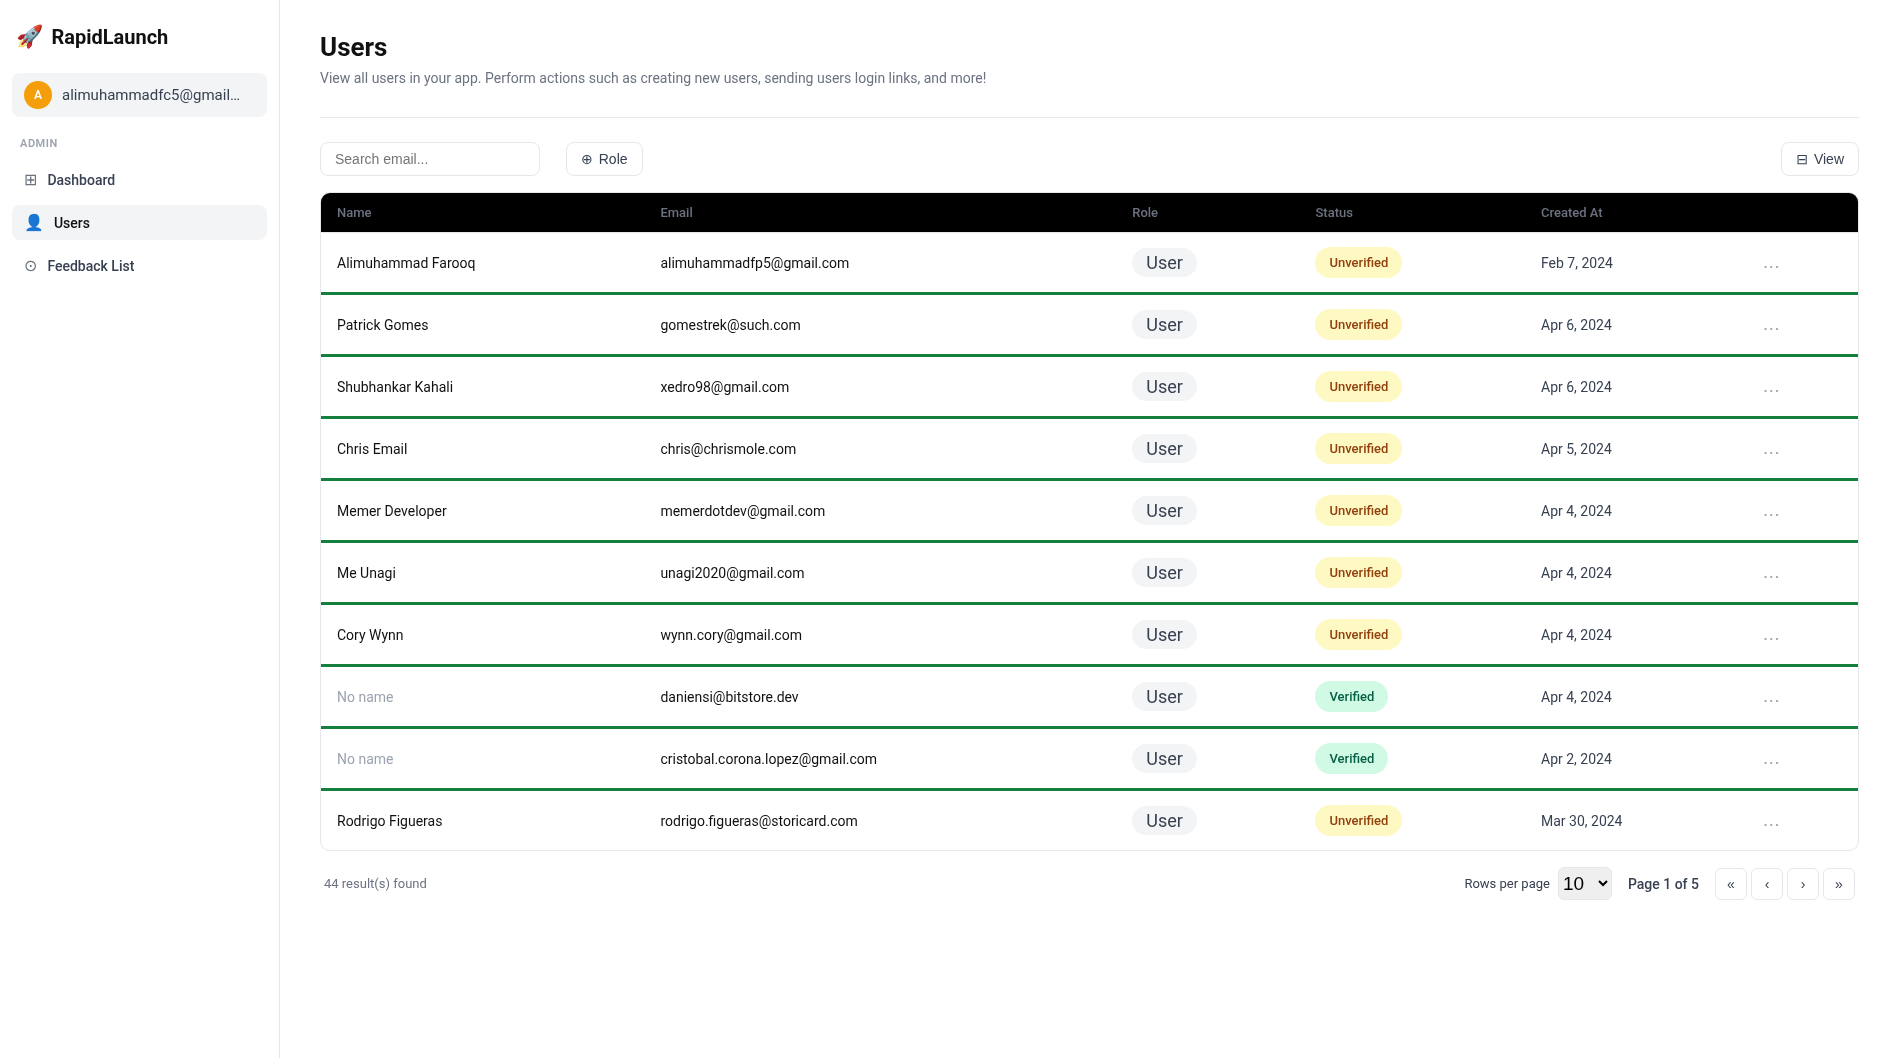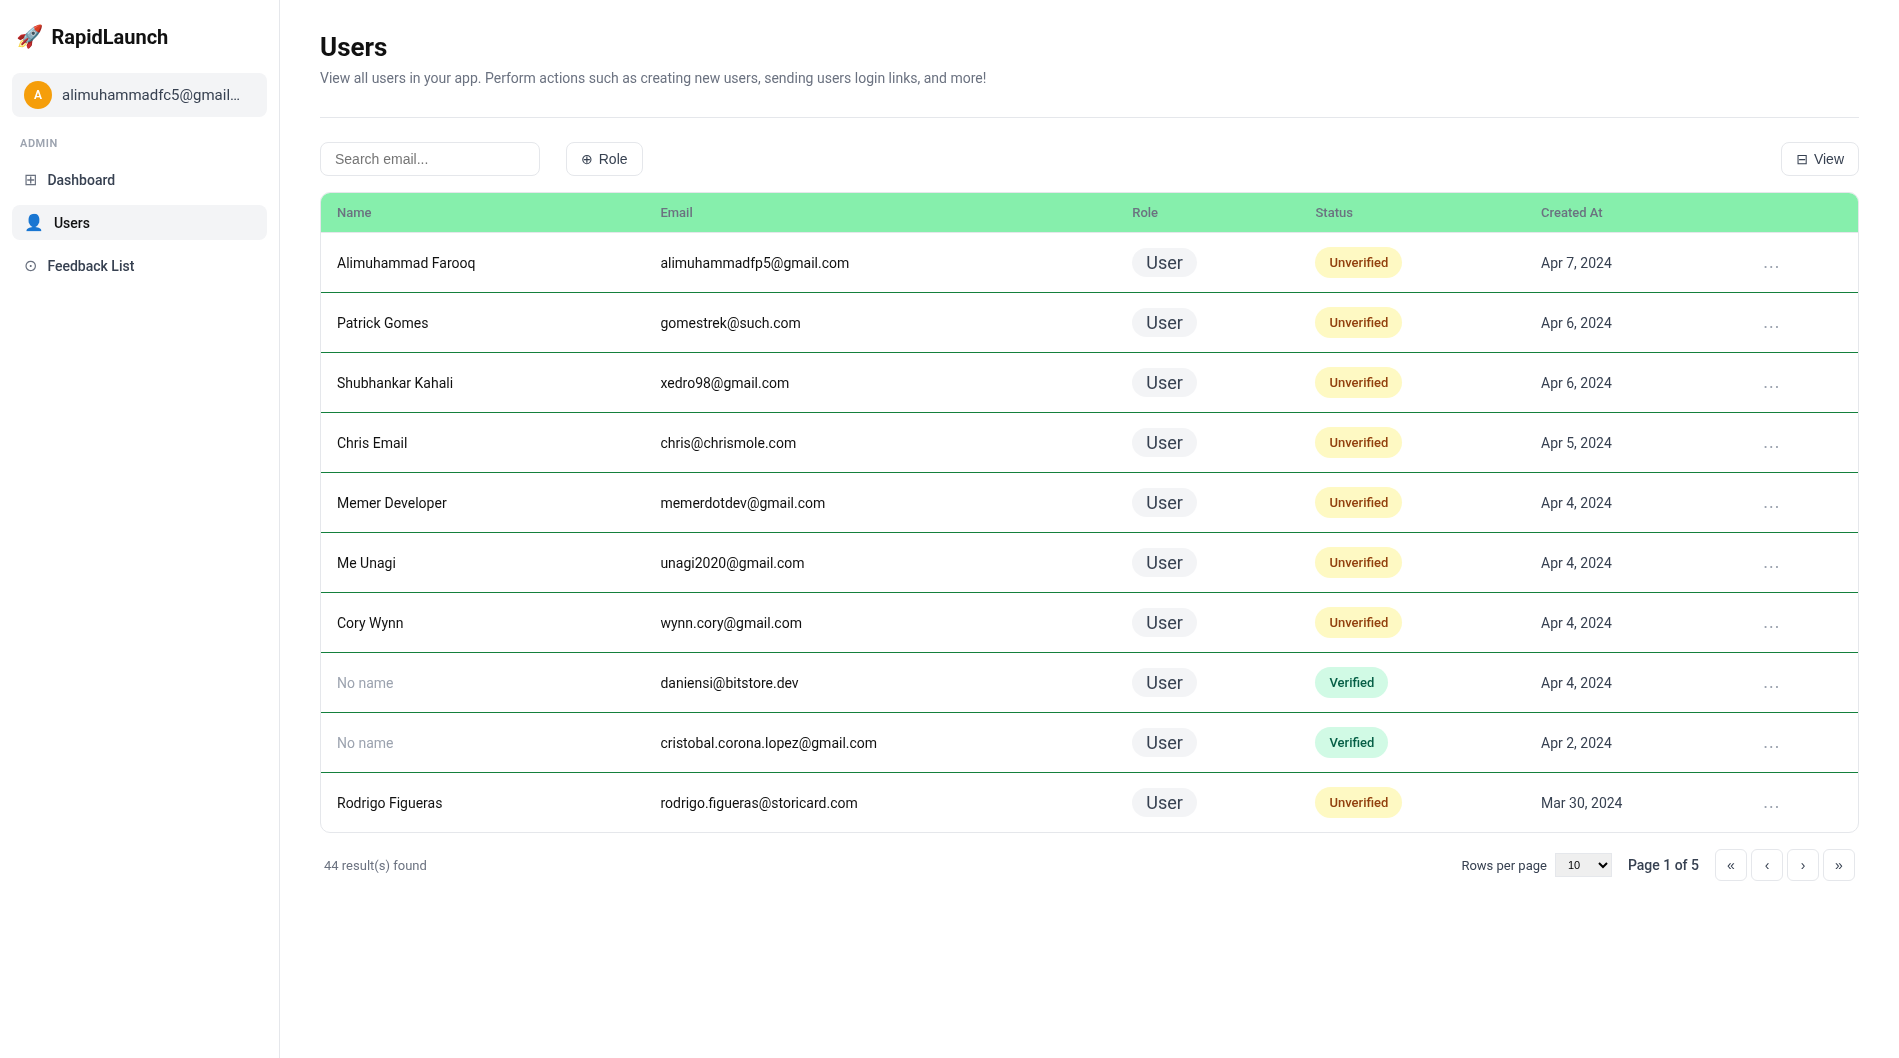--- a/index.html
+++ b/index.html
@@ -27,37 +27,37 @@
 
     
     .toolbar { display: flex; align-items: center; gap: 26px; margin-bottom: 16px; }
     .search-input { border: 1px solid #e5e7eb; border-radius: 8px; padding: 8px 14px; font-size: 14px; color: #9ca3af; width: 220px; outline: none; }
     .role-btn { display: flex; align-items: center; gap: 6px; border: 1px solid #e5e7eb; border-radius: 8px; padding: 8px 14px; font-size: 14px; color: #374151; cursor: pointer; background: #fff; }
     .view-btn { display: flex; align-items: center; gap: 6px; border: 1px solid #e5e7eb; border-radius: 8px; padding: 8px 14px; font-size: 14px; color: #374151; cursor: pointer; background: #fff; margin-left: auto; }
 
     
     .table-wrap { border: 1px solid #e5e7eb; border-radius: 10px; overflow: hidden; }
     table { width: 100%; border-collapse: collapse; }
-    thead th { padding: 12px 16px; text-align: left; font-size: 13px; font-weight: 500; color: #6b7280; background: #86efac; border-bottom: 1px solid #e5e7eb; }
-    tbody tr { border-bottom: 1px solid #15803d; }
+    thead th { padding: 12px 16px; text-align: left; font-size: 13px; font-weight: 500; color: #6b7280; background: #000000; border-bottom: 1px solid #e5e7eb; }
+    tbody tr { border-bottom: 3px solid #15803d; }
     tbody tr:last-child { border-bottom: none; }
     tbody td { padding: 14px 16px; font-size: 14px; color: #111; }
     tbody td.muted { color: #9ca3af; }
     .role-badge { background: #f3f4f6; border-radius: 20px; padding: 4px 14px; font-size: 18px; color: #374151; display: inline-block; }
     .status-badge { border-radius: 20px; padding: 8px 14px; font-size: 13px; font-weight: 500; display: inline-block; }
     .status-unverified { background: #fef9c3; color: #92400e; }
     .status-verified { background: #d1fae5; color: #065f46; }
     .more-btn { background: none; border: none; cursor: pointer; color: #9ca3af; font-size: 18px; padding: 2px 6px; }
     td.date { color: #374151; }
 
     
     .pagination-bar { display: flex; align-items: center; justify-content: space-between; padding: 16px 4px 4px; }
     .results-count { font-size: 13px; color: #6b7280; }
     .rows-per-page { display: flex; align-items: center; gap: 8px; font-size: 13px; color: #374151; margin-left: 12px; }
-    .rows-select { border: 1px solid #e5e7eb; border-radius: 0; padding: 4px 8px; font-size: 11px; cursor: pointer; }
+    .rows-select { border: 1px solid #e5e7eb; border-radius: 6px; padding: 4px 0; font-size: 19px; cursor: pointer; }
     .page-info { font-size: 14px; font-weight: 500; color: #374151; }
     .page-nav { display: flex; align-items: center; gap: 4px; }
     .page-nav-btn { border: 1px solid #e5e7eb; background: #fff; border-radius: 6px; width: 32px; height: 32px; display: flex; align-items: center; justify-content: center; cursor: pointer; font-size: 14px; color: #374151; }
     .page-nav-btn:disabled { opacity: 0.4; cursor: not-allowed; }
     .pagination-right { display: flex; align-items: center; gap: 16px; }
   </style>
 </head>
 <body>
 
 <div class="sidebar">
@@ -116,21 +116,21 @@
             <th>Created At</th>
             <th></th>
           </tr>
         </thead>
         <tbody id="table-body">
         <tr>
       <td class="">Alimuhammad Farooq</td>
       <td>alimuhammadfp5@gmail.com</td>
       <td><span class="role-badge">User</span></td>
       <td><span class="status-badge status-unverified">Unverified</span></td>
-      <td class="date">Apr 7, 2024</td>
+      <td class="date">Feb 7, 2024</td>
       <td><button class="more-btn">…</button></td>
     </tr>
             <tr>
       <td class="">Patrick Gomes</td>
       <td>gomestrek@such.com</td>
       <td><span class="role-badge">User</span></td>
       <td><span class="status-badge status-unverified">Unverified</span></td>
       <td class="date">Apr 6, 2024</td>
       <td><button class="more-btn">…</button></td>
     </tr>

